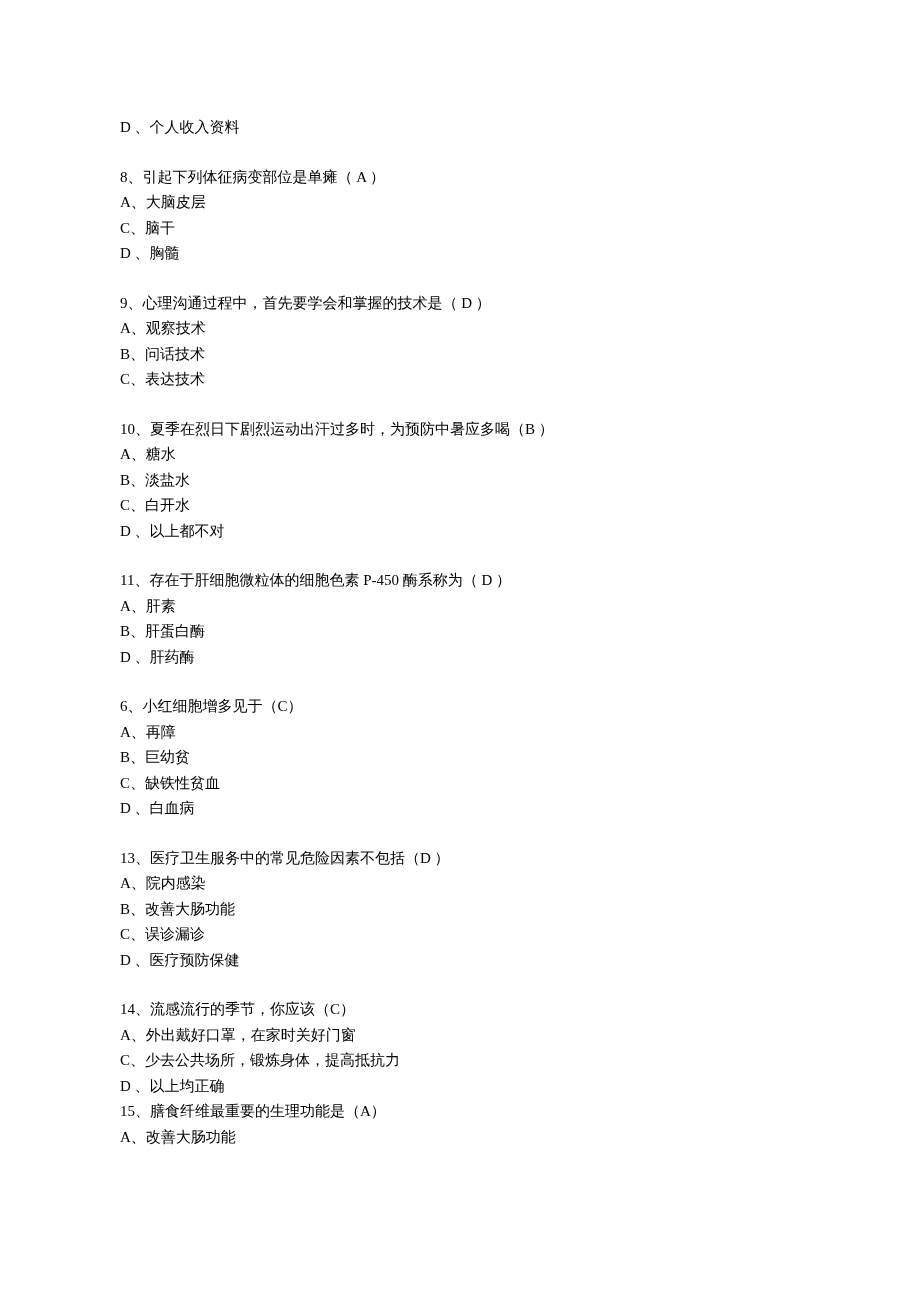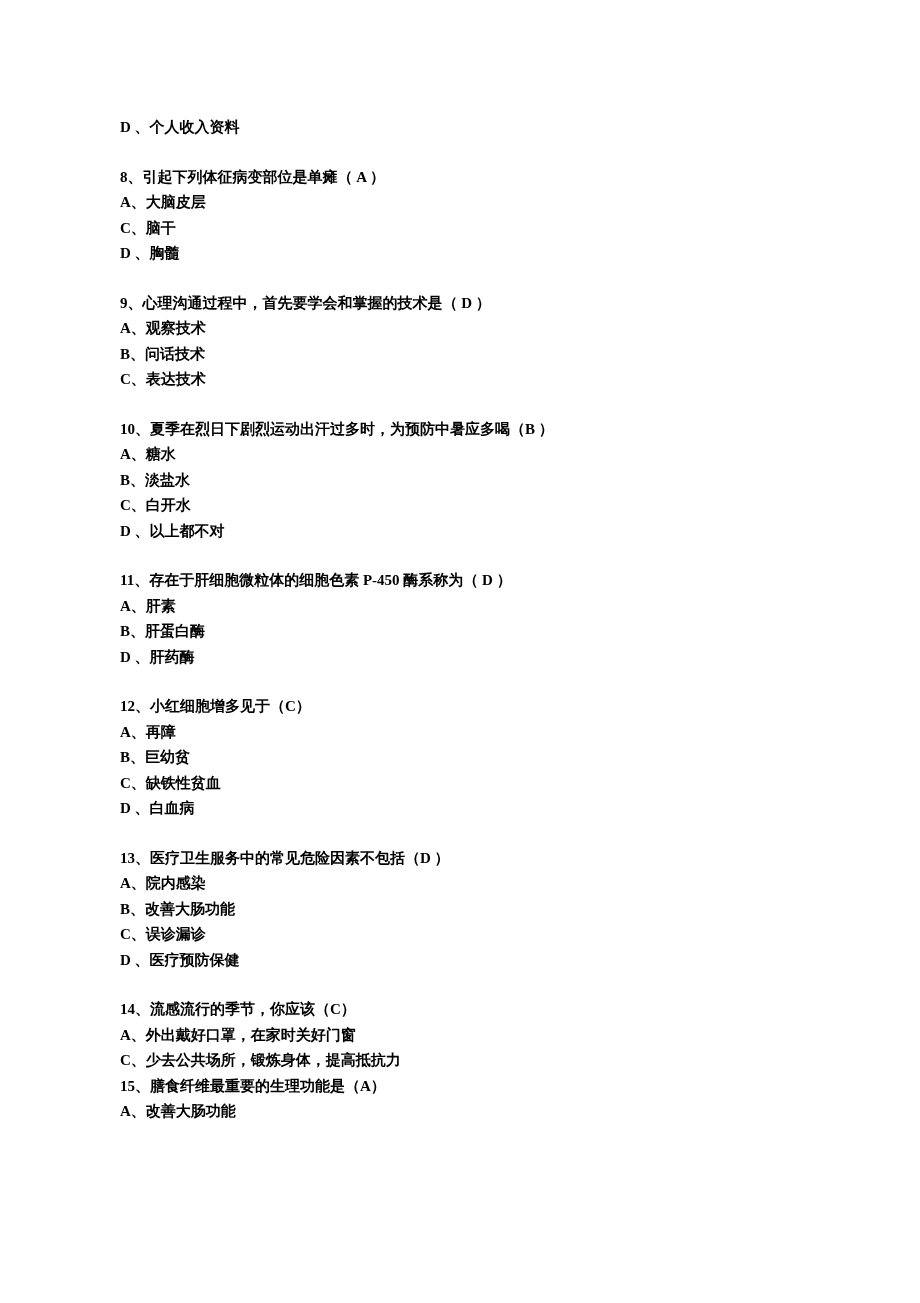--- a/index.html
+++ b/index.html
@@ -16,21 +16,20 @@
       color: #000000;
       padding: 115px 120px 50px 120px;
       line-height: 1.7;
     }
     .question-block {
       margin-bottom: 24px;
       margin-top: 21px;
     }
     .line {
       display: block;
-      font-weight: bold;
     }
     .orphan-line {
       margin-bottom: 24px;
     }
   </style>
 </head>
 <body>
 
 <span class="line orphan-line">D 、个人收入资料</span>
 
@@ -57,34 +56,35 @@
 </div>
 
 <div class="question-block">
   <span class="line">11、存在于肝细胞微粒体的细胞色素 P-450 酶系称为（ D ）</span>
   <span class="line">A、肝素</span>
   <span class="line">B、肝蛋白酶</span>
   <span class="line">D 、肝药酶</span>
 </div>
 
 <div class="question-block">
-  <span class="line">12、小红细胞增多见于（C）</span>
+  <span class="line">6、小红细胞增多见于（C）</span>
   <span class="line">A、再障</span>
   <span class="line">B、巨幼贫</span>
   <span class="line">C、缺铁性贫血</span>
   <span class="line">D 、白血病</span>
 </div>
 
 <div class="question-block">
   <span class="line">13、医疗卫生服务中的常见危险因素不包括（D ）</span>
   <span class="line">A、院内感染</span>
   <span class="line">B、改善大肠功能</span>
   <span class="line">C、误诊漏诊</span>
   <span class="line">D 、医疗预防保健</span>
 </div>
 
 <div class="question-block">
   <span class="line">14、流感流行的季节，你应该（C）</span>
   <span class="line">A、外出戴好口罩，在家时关好门窗</span>
   <span class="line">C、少去公共场所，锻炼身体，提高抵抗力</span>
+  <span class="line">D 、以上均正确</span>
   <span class="line">15、膳食纤维最重要的生理功能是（A）</span>
   <span class="line">A、改善大肠功能</span>
 </div>
 
 </body></html>

